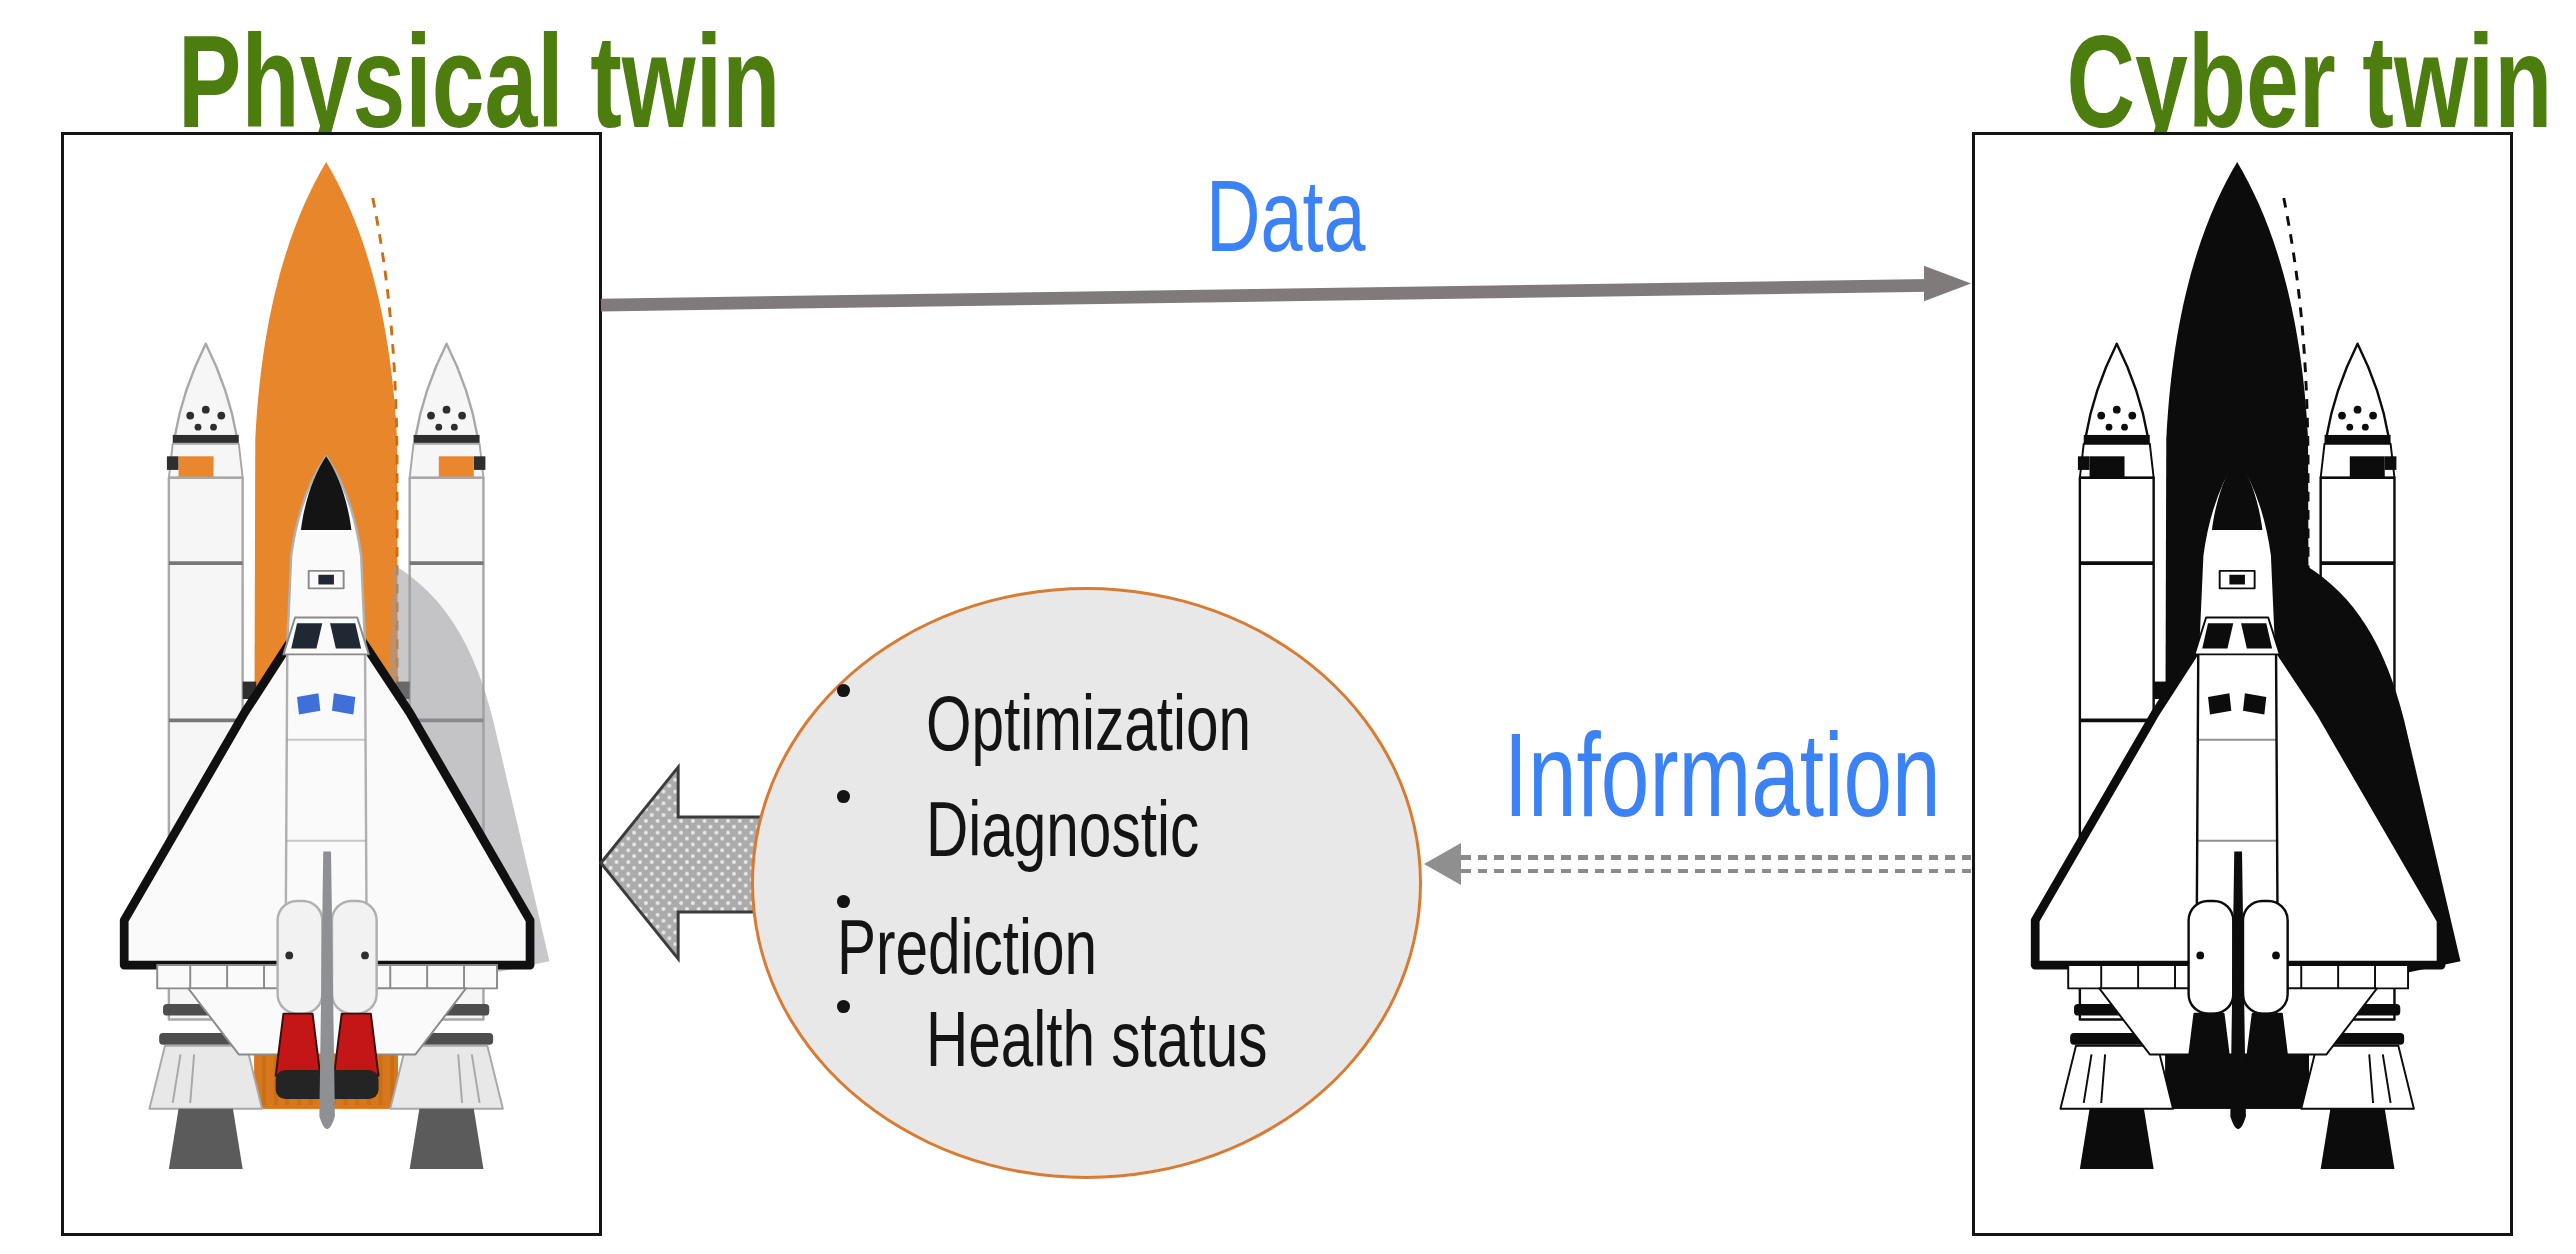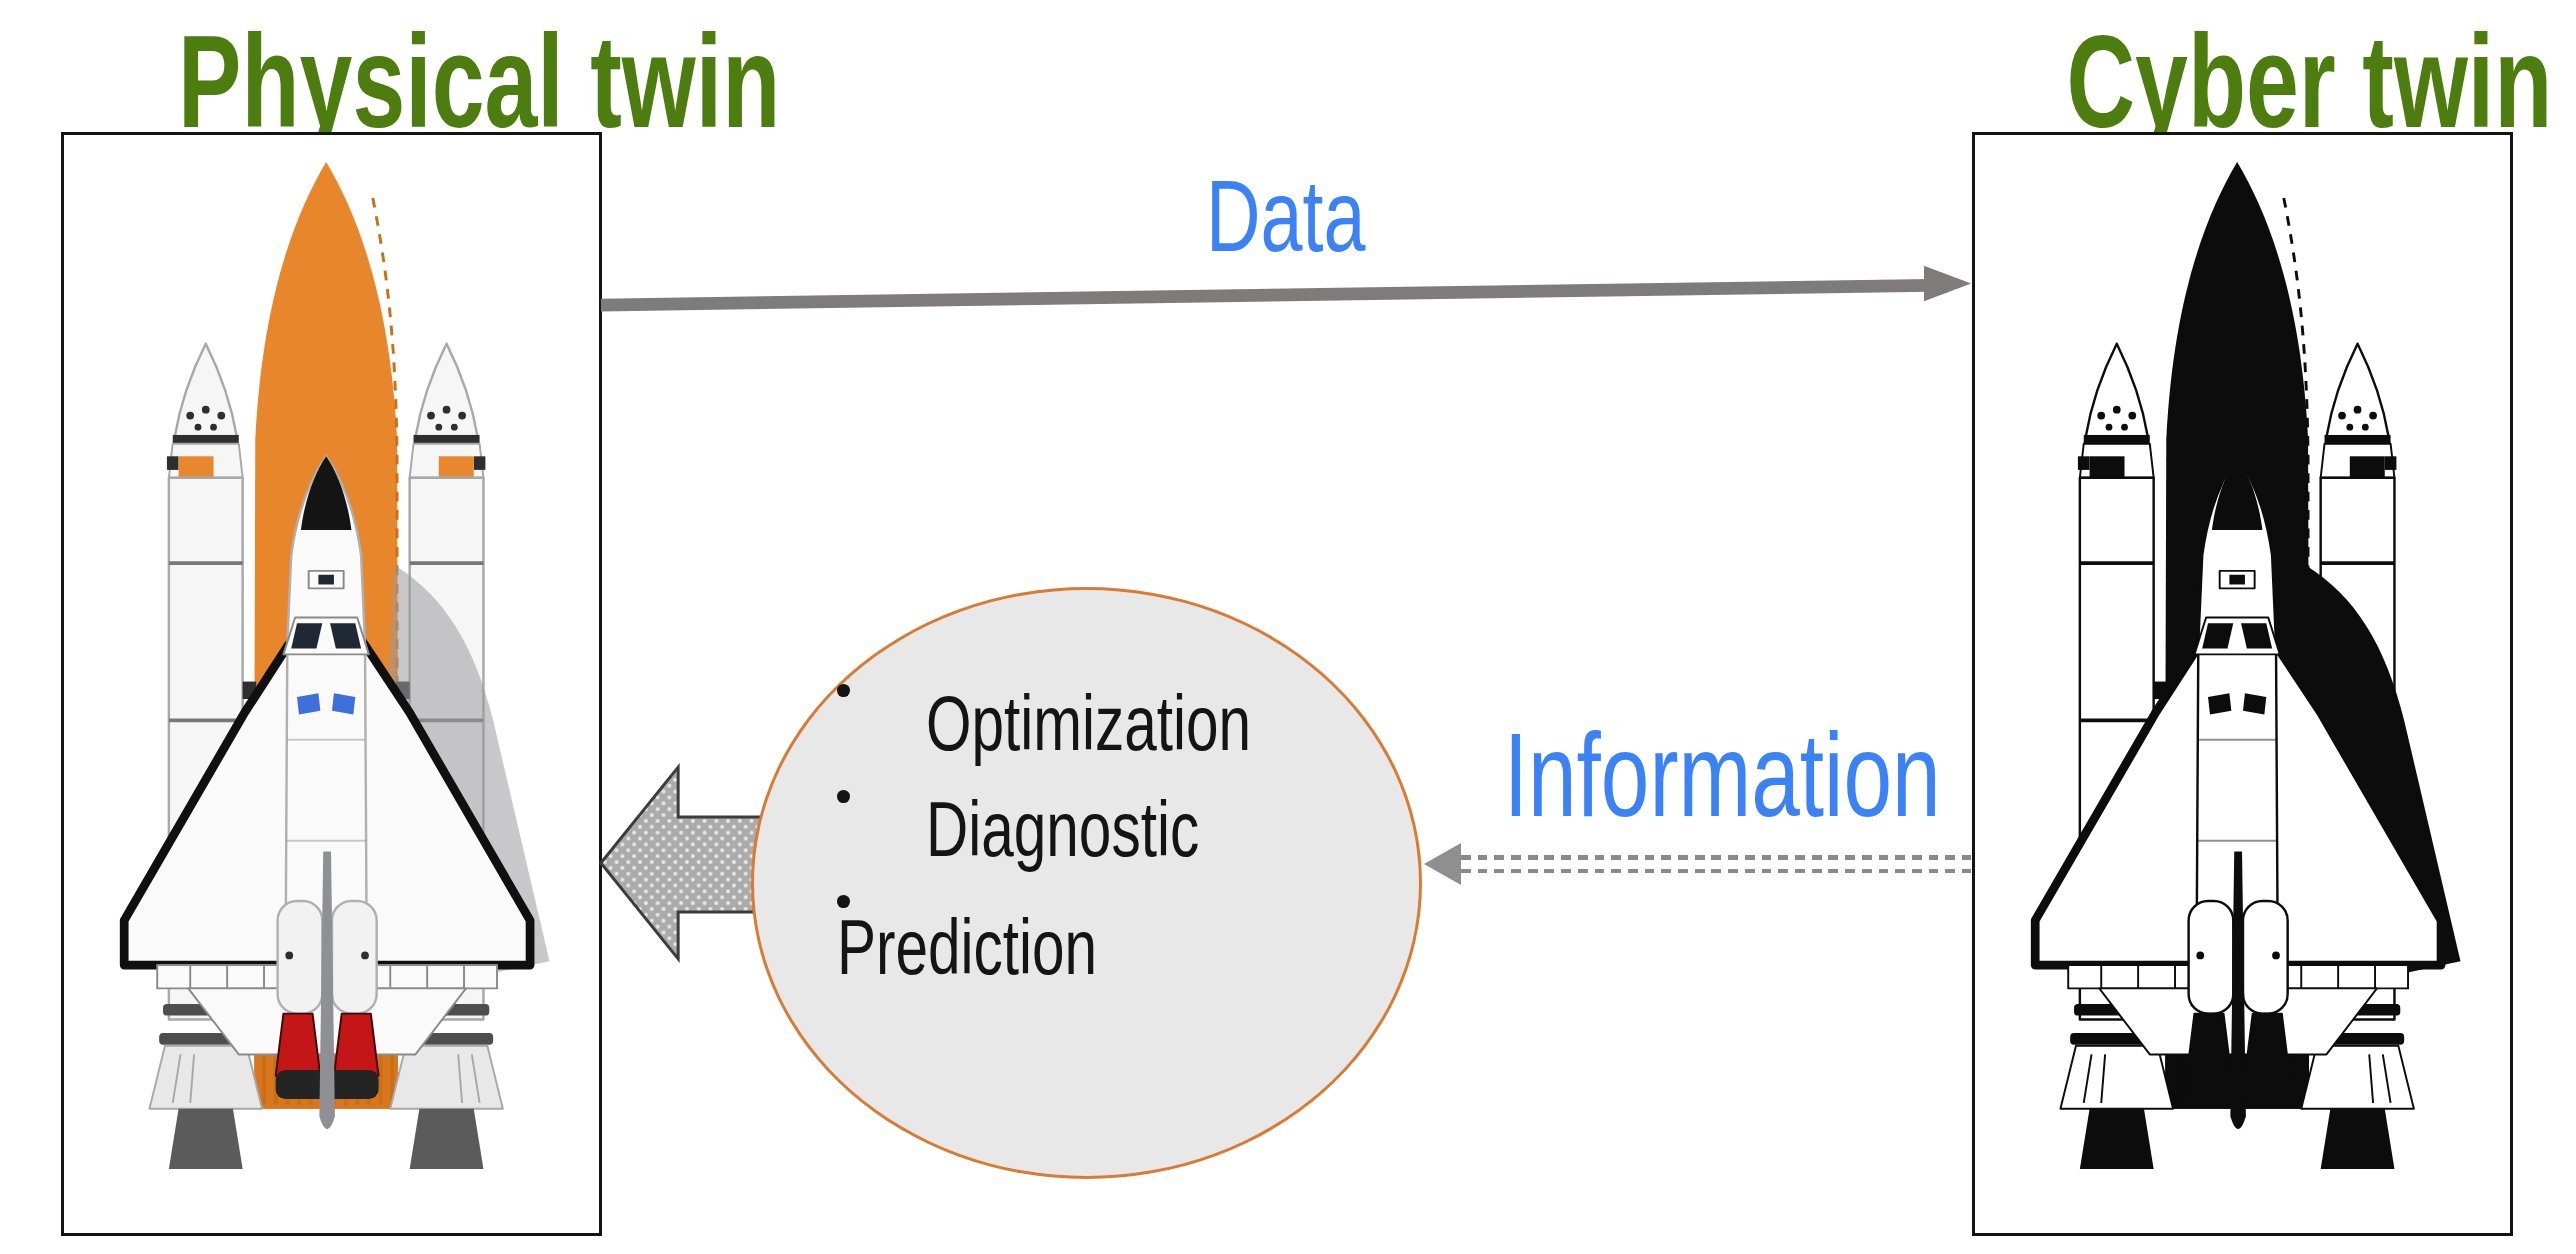--- a/index.html
+++ b/index.html
@@ -195,20 +195,24 @@
       <span class="captext">Optimization</span>
     </div>
     <div class="caprow" style="top:200px;">
       <span class="capdot"></span>
       <span class="captext">Diagnostic</span>
     </div>
     <div class="caprow" style="top:305px;flex-direction:column;">
       <span class="capdot"></span>
       <span class="captext">Prediction</span>
     </div>
+    <div class="caprow" style="top:410px;">
+      <span class="capdot"></span>
+      <span class="captext">Health status</span>
+    </div>
   </div>
 
   <div class="abs flowlabel lbl-info" style="left:1427px;top:716px;width:549px;">
     <span class="cond">Information</span>
   </div>
   <div class="abs dashwrap">
     <div class="dashhead"></div>
     <div class="dashrow r1"></div>
     <div class="dashrow r2"></div>
   </div>

